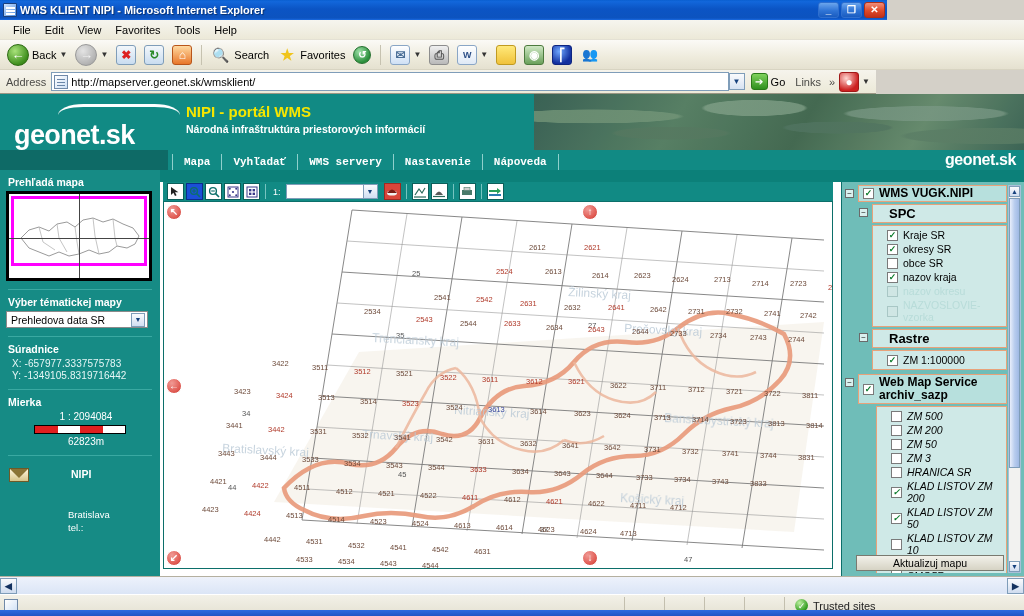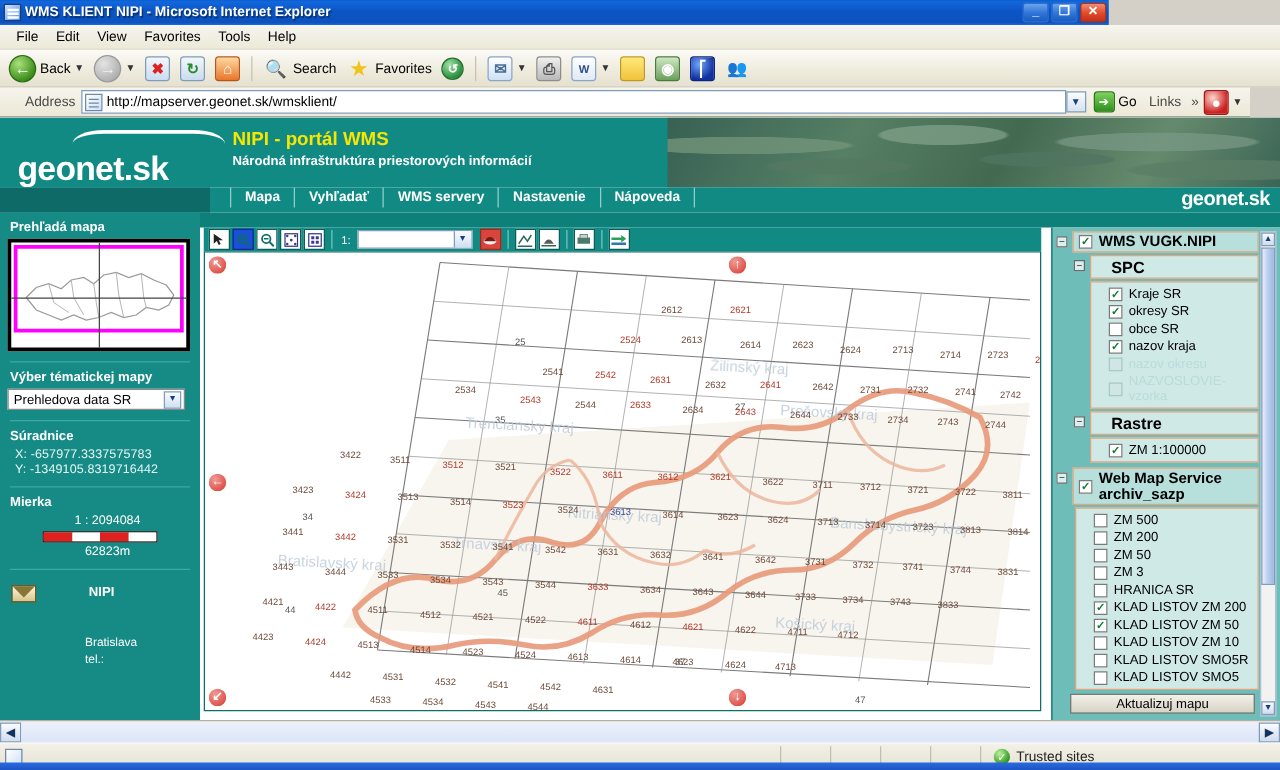--- a/index.html
+++ b/index.html
@@ -63,23 +63,23 @@
   .tbsep { width: 1px; height: 20px; background: #c6c2b0; margin: 0 4px; }
   .tblabel { font-size: 11px; color: #000; }
   .circ { width: 22px; height: 22px; border-radius: 50%; display:flex; align-items:center; justify-content:center; color:#fff; font-size:13px; font-weight:bold; }
   .circ.green { background: radial-gradient(circle at 35% 30%, #a8e27a, #3f8f1e 70%, #2f6f13); border:1px solid #2c6a12;}
   .circ.gray  { background: radial-gradient(circle at 35% 30%, #e4e4e4, #b3b3b3 70%, #999); border:1px solid #999; color:#f2f2f2;}
   .sqico { width:20px; height:20px; border-radius:3px; display:flex; align-items:center; justify-content:center; font-size:12px; font-weight:bold; color:#fff;}
   .arrowdn { font-size: 8px; color: #333; }
 
   
   .addrbar {
-    position: absolute; left: 0; top: 70px; width: 1000px; height: 24px;
+    position: absolute; left: 0; top: 70px; width: 876px; height: 24px;
     background: linear-gradient(180deg,#f6f4ec,#ece9d8);
-    display: flex; align-items: center; padding-left: 20px;
+    display: flex; align-items: center; padding-left: 6px;
     border-bottom: 1px solid #9a9684;
   }
   .addrlabel { color: #4b4b47; font-size: 11px; margin-right: 5px; }
   .addrinput {
     flex: 1; height: 19px; background: #fff; border: 1px solid #7f9db9;
     display: flex; align-items: center; padding-left: 2px; gap: 3px;
     font-size: 11px; color: #000; margin-right: 0;
   }
   .pageico { width:14px; height:14px; background:linear-gradient(135deg,#fff,#cfe0f5); border:1px solid #7089a8; position:relative;}
   .pageico::after{content:""; position:absolute; left:2px; top:3px; width:8px; height:1px; background:#6a86a8; box-shadow:0 3px 0 #6a86a8,0 6px 0 #6a86a8;}
@@ -113,21 +113,21 @@
     position:absolute; left:44px; top:2px; width:122px; height:22px;
     border-top: 3px solid #fff; border-radius: 60px/26px;
   }
   .logo .txt { position:absolute; left:0; top:18px; font-size:27px; font-weight:bold; letter-spacing:-.6px; color:#fff; }
   .btitle { position:absolute; left:186px; top:9px; color:#f6e600; font-size:15px; font-weight:bold;}
   .bsub { position:absolute; left:186px; top:29px; color:#ffffff; font-size:10.5px; font-weight:bold;}
 
   
   .navbar { position:absolute; left:0; top:56px; width:1024px; height:20px; background:#118a84; }
   .navbar .dark { position:absolute; left:0; top:0; width:168px; height:20px; background:#0e6a66;}
-  .navtabs { position:absolute; left:184px; top:0; height:20px; display:flex; align-items:flex-start; }
+  .navtabs { position:absolute; left:172px; top:0; height:20px; display:flex; align-items:flex-end;font-family:Liberation Mono, monospace; }
   .navtab { color:#fff; font-size:11px; font-weight:bold; padding:2px 11px; border-right:1px solid #8fd0cc; white-space:nowrap;}
   .navtab:first-child{ border-left:1px solid #8fd0cc; }
   .geonet-right { position:absolute; right:8px; top:1px; color:#fff; font-size:16px; font-weight:bold; letter-spacing:-.4px;}
 
   
   .subbar { position:absolute; left:0; top:76px; width:1024px; height:12px; background:#0c8079;}
   .mvlink { position:absolute; right:14px; top:16px; color:#ffffff; font-size:9.5px; font-weight:bold; text-decoration:underline;}
 
   
   .lpanel {
@@ -766,21 +766,21 @@
           </div>
         </div>
 
         <div class="grp" style="margin-top:4px;">
           <div class="expander">−</div>
           <div class="grpbox">
             <div class="cbx">✓</div>
             <div class="grp-title">Web Map Service archiv_sazp</div>
           </div>
         </div>
-        <div class="subbox" style="margin-left:15px;">
+        <div class="subbox" style="margin-left:31px;font-style:italic;">
           <div class="litem">
             <div class="cbx"></div>
             <span class="lbl">ZM 500</span>
           </div>
           <div class="litem">
             <div class="cbx"></div>
             <span class="lbl">ZM 200</span>
           </div>
           <div class="litem">
             <div class="cbx"></div>

